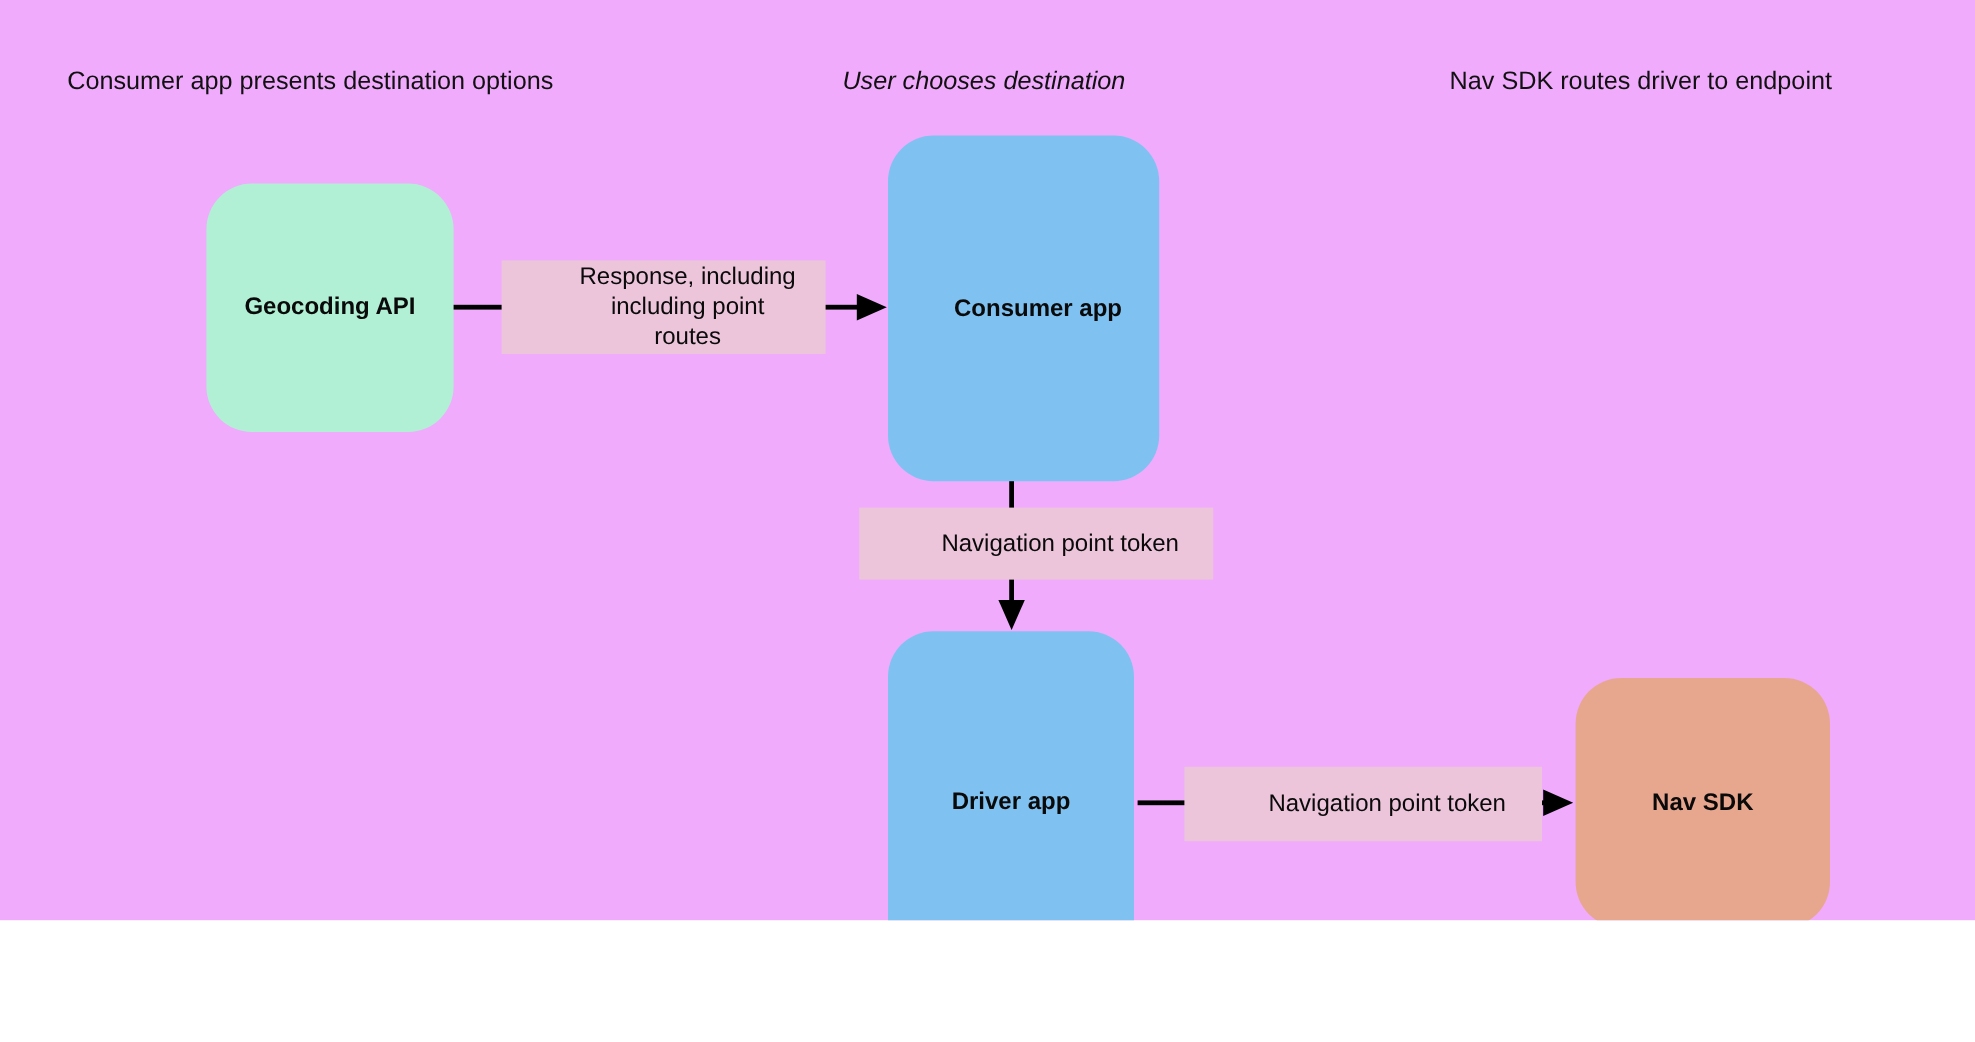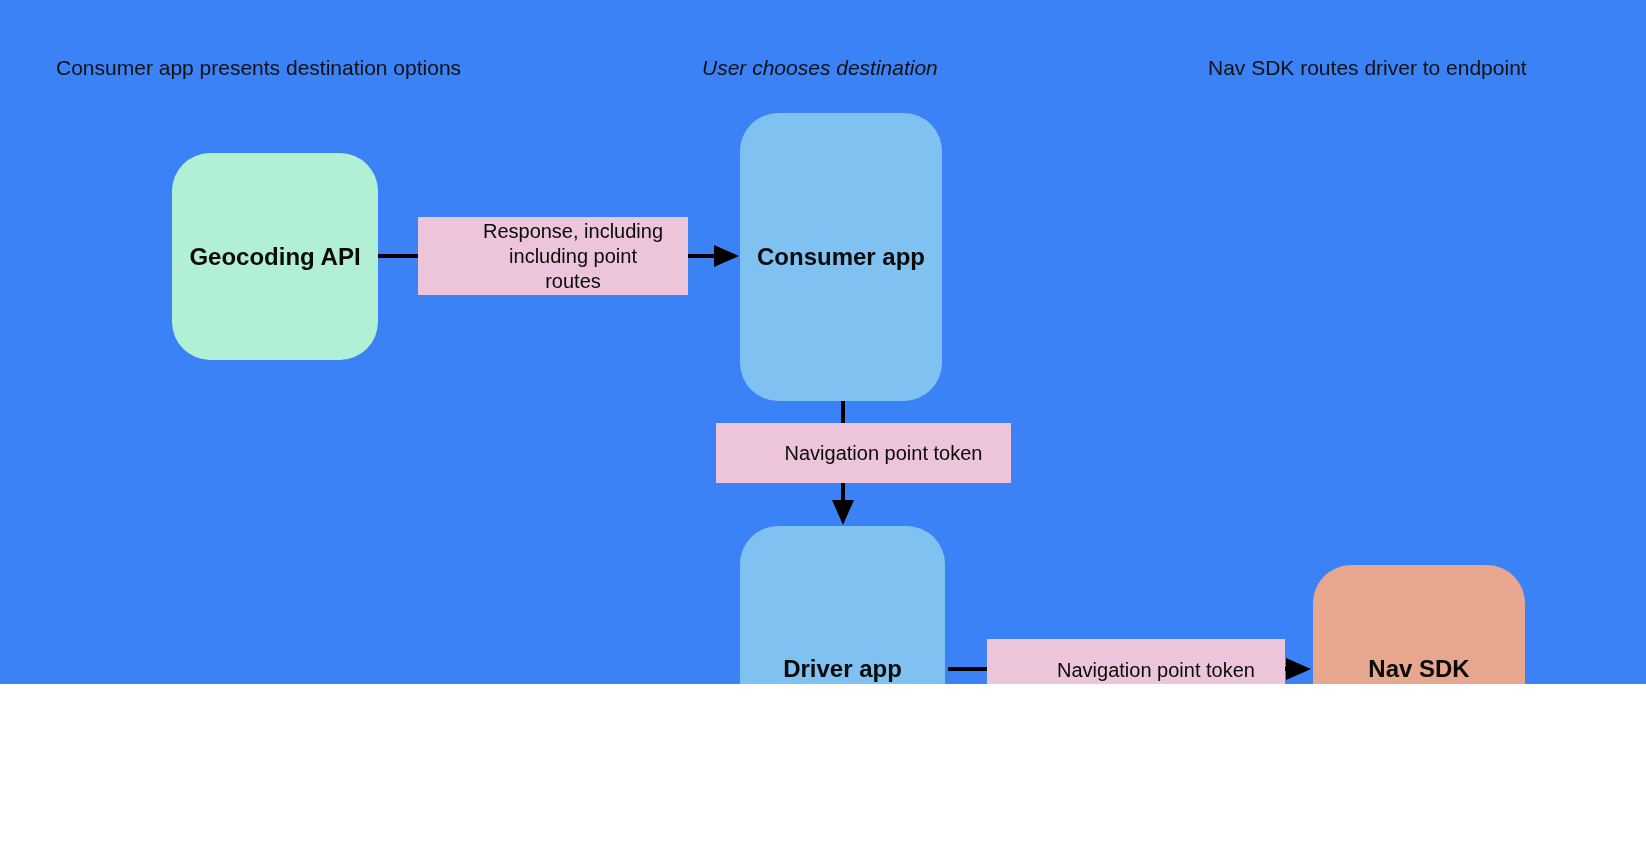--- a/index.html
+++ b/index.html
@@ -3,48 +3,48 @@
 <meta charset="utf-8">
 <style>
   html, body {
     margin: 0;
     padding: 0;
     background: #ffffff;
   }
   .canvas {
     position: relative;
     width: 1646px;
-    height: 684px;
-    background: #3b82f6;
+    height: 767px;
+    background: #f0abfc;
     font-family: "Liberation Sans", "DejaVu Sans", sans-serif;
     color: #111111;
     overflow: hidden;
   }
   .col-header {
     position: absolute;
     top: 56px;
     font-size: 21px;
     line-height: 24px;
     font-weight: 400;
     white-space: nowrap;
     color: #111111;
   }
   .node {
     position: absolute;
     border-radius: 38px;
     display: flex;
     align-items: center;
     justify-content: center;
     text-align: center;
-    font-size: 24px;
+    font-size: 20px;
     font-weight: 700;
     color: #0a0a0a;
   }
   .node-geocoding { left: 172px; top: 153px; width: 206px; height: 207px; background: #B2F0D6; }
-  .node-consumer  { left: 740px; top: 113px; width: 202px; height: 288px; background: #7FC2F1; }
+  .node-consumer  { left: 740px; top: 113px; width: 202px; height: 288px; background: #7FC2F1; padding-left: 24px; }
   .node-driver    { left: 740px; top: 526px; width: 205px; height: 285px; background: #7FC2F1; }
   .node-navsdk    { left: 1313px; top: 565px; width: 212px; height: 208px; background: #E7A78F; text-align: center; }
 
   .edge-label {
     position: absolute;
     background: #ECC5DB;
     display: flex;
     align-items: center;
     justify-content: center;
     text-align: center;

